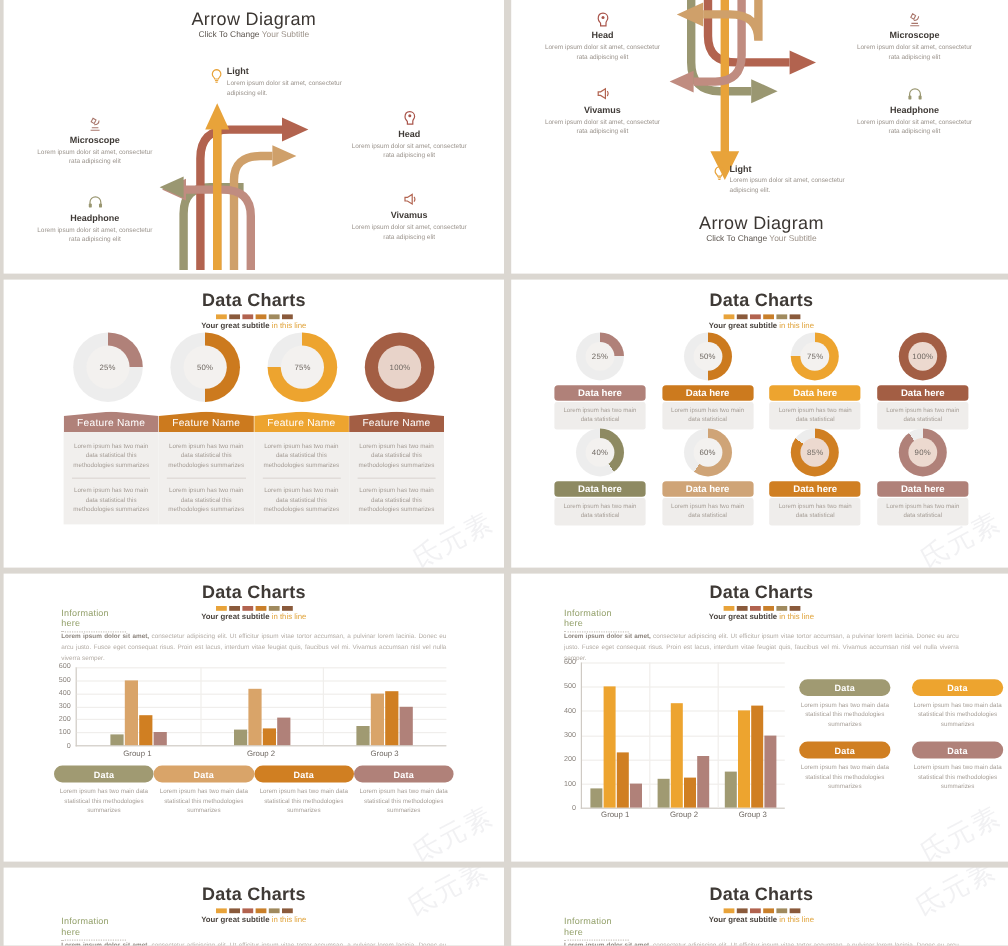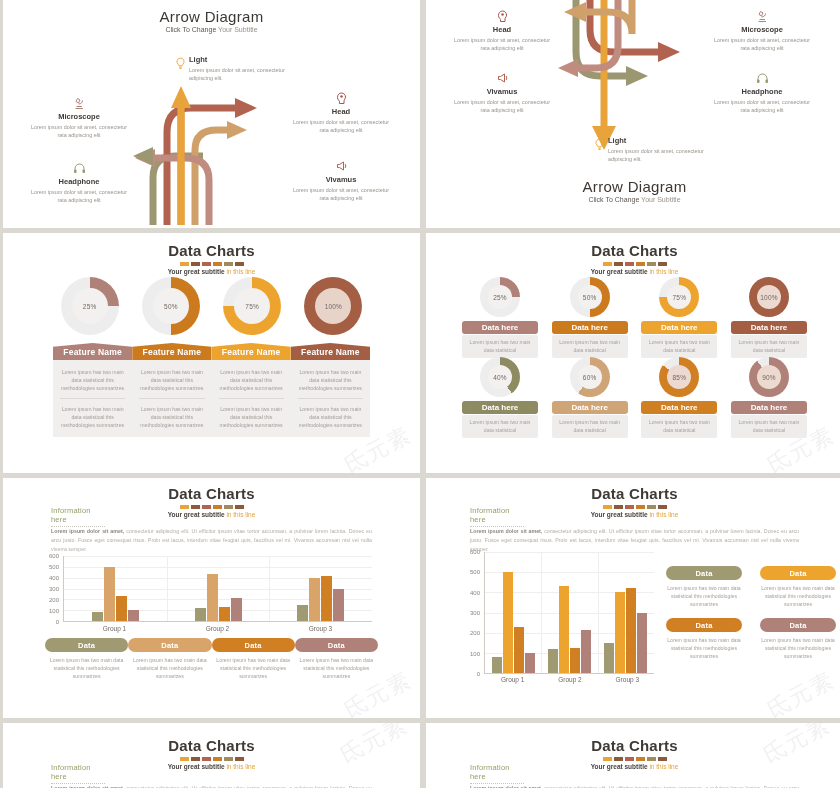--- a/index.html
+++ b/index.html
@@ -37,21 +37,21 @@
   .node.lead .nm{margin-top:0;}
   .node.lead .dsc{margin-left:0;}
 
   
   .donut{position:relative;}
   .donut .pct{position:absolute;inset:0;display:flex;align-items:center;justify-content:center;
     font-size:6.5px;color:#6f6862;letter-spacing:.2px;}
   .d4{position:absolute;display:flex;justify-content:space-between;}
 
   .featcard{position:relative;width:88px;}
-  .feat-banner{position:relative;height:17px;color:#fff;font-size:8.5px;font-weight:bold;
+  .feat-banner{position:relative;height:17px;color:#fff;font-size:8.5px;font-weight:normal;
     display:flex;align-items:center;justify-content:center;
     clip-path:polygon(0 22%,50% 0,100% 22%,100% 100%,0 100%);letter-spacing:.2px;}
   .feat-body{background:#f1efed;padding:8px 7px;display:flex;flex-direction:column;gap:6px;}
   .feat-body p{margin:0;font-size:5.2px;color:#a49c95;line-height:1.55;text-align:center;}
   .feat-body hr{border:0;border-top:1px solid #dcd8d4;margin:0;}
 
   .dh-card{width:76px;}
   .dh-banner{height:13px;border-radius:3px;color:#fff;font-size:8px;font-weight:bold;
     display:flex;align-items:center;justify-content:center;}
   .dh-body{background:#efedeb;border-radius:2px;margin-top:1px;padding:4px 5px;

